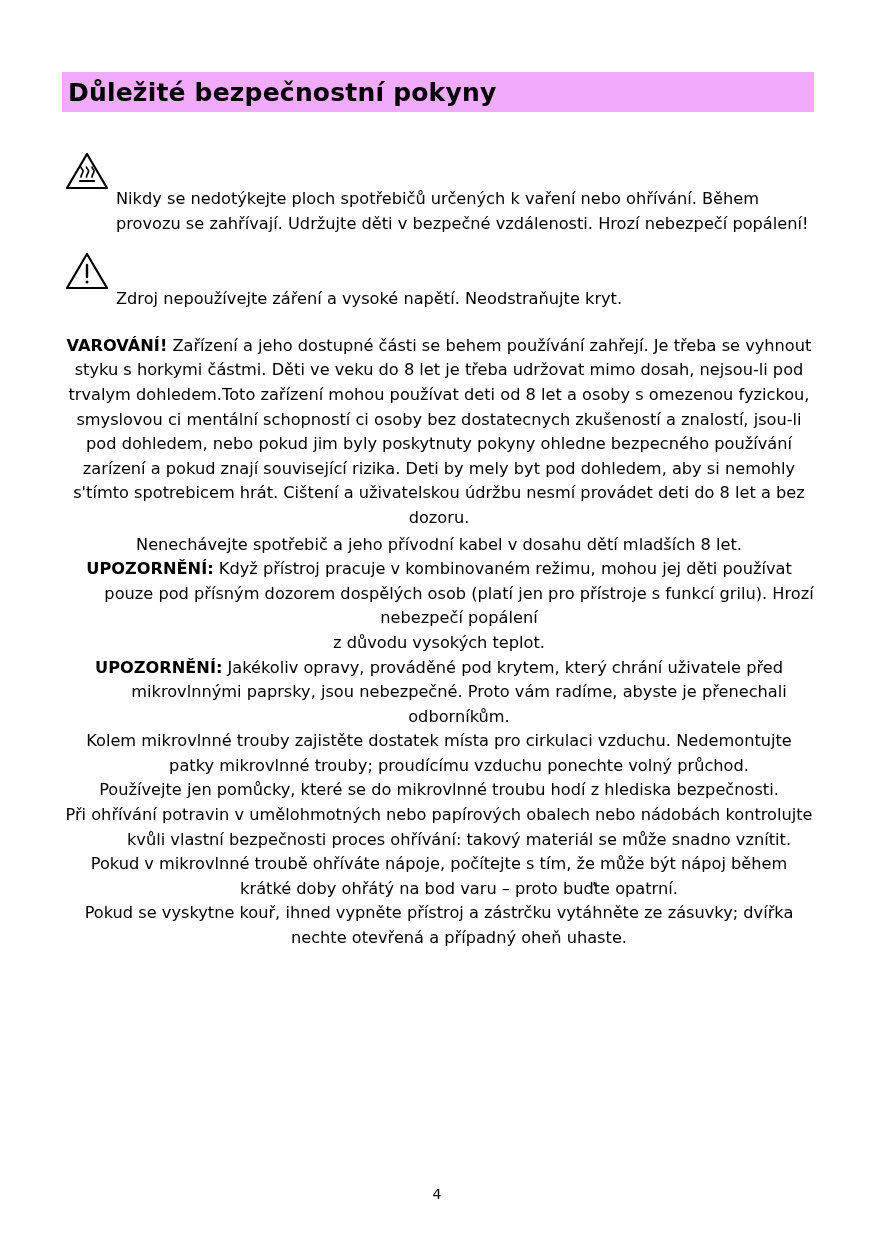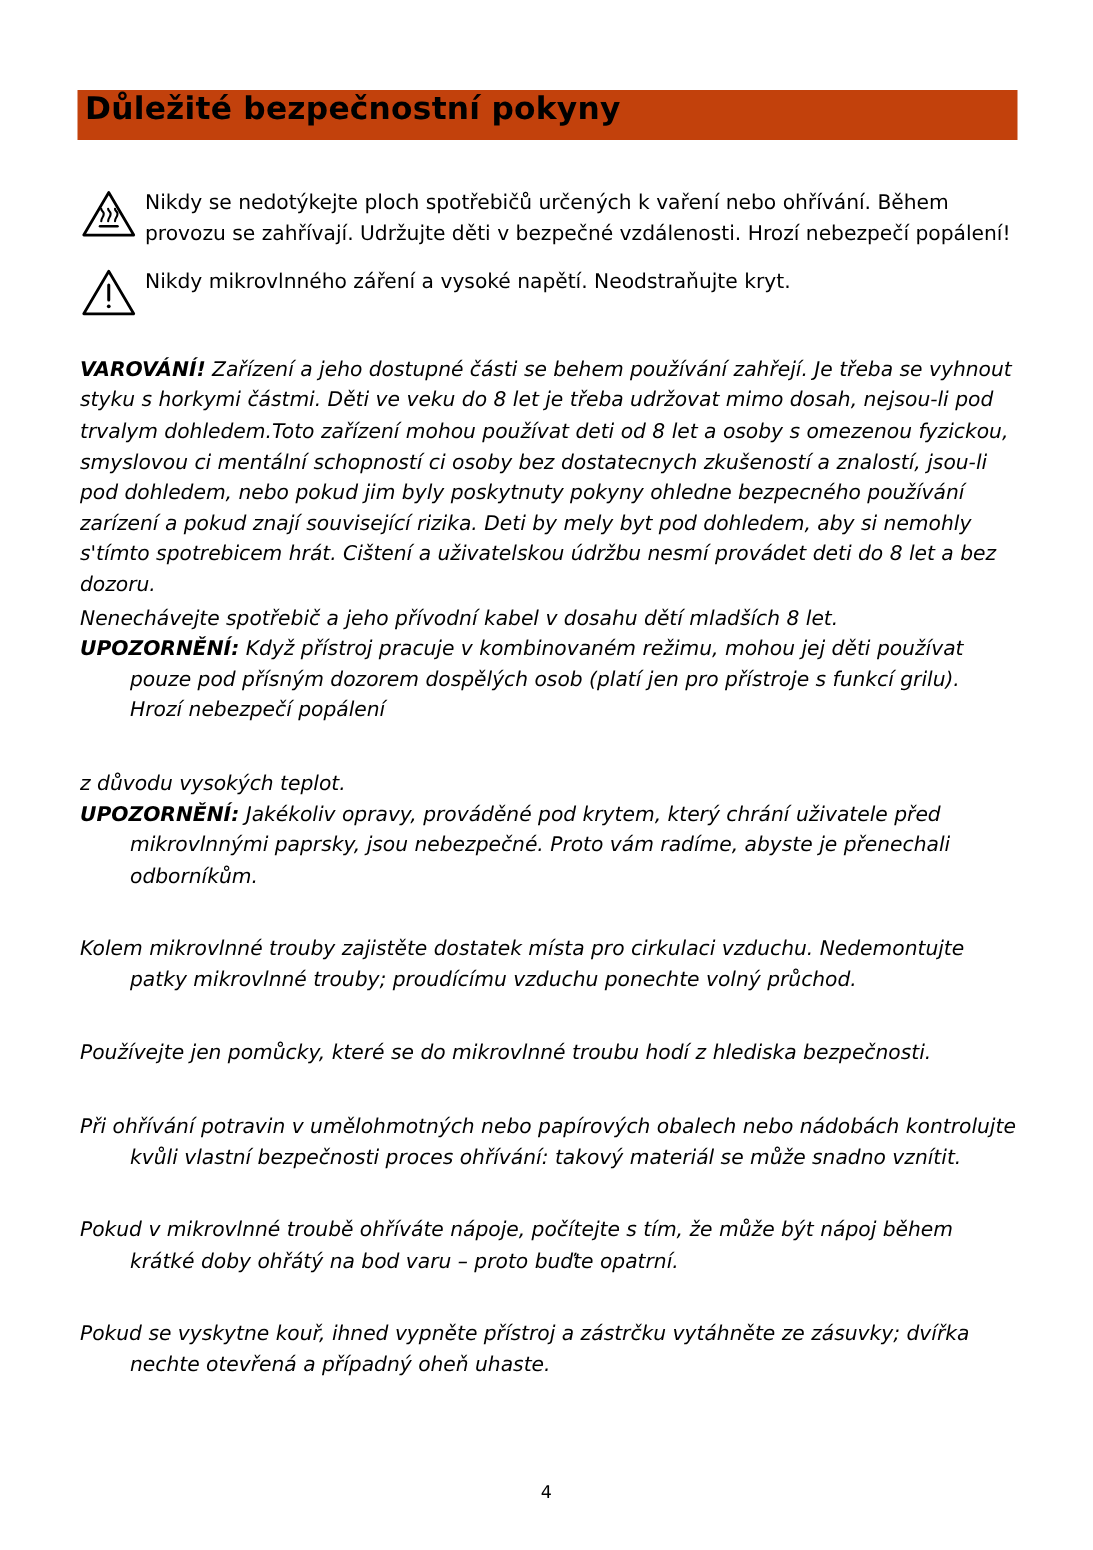--- a/index.html
+++ b/index.html
@@ -20,23 +20,23 @@
     left: 0; top: 0;
     width: 874px;
     height: 1240px;
   }
   .title-bar {
     position: absolute;
     left: 62px;
     top: 72px;
     width: 752px;
     height: 40px;
-    background: #c2410c;
+    background: #f0abfc;
     display: flex;
-    align-items: flex-start;
+    align-items: center;
   }
   .title-bar h1 {
     margin: 0;
     padding-left: 6px;
     font-size: 25px;
     font-weight: bold;
     letter-spacing: 0.2px;
     font-family: "DejaVu Sans", sans-serif;
   }
   .content {
@@ -53,37 +53,36 @@
     margin-bottom: 14px;
   }
   .warn-icon {
     flex: 0 0 auto;
     margin-right: 4px;
     margin-top: 1px;
   }
   .warn-text {
     flex: 1 1 auto;
     padding-left: 2px;
+    margin-top: 37px;
   }
   .para {
     margin-bottom: 0px;
-    text-align: left;
-    font-style: italic;
+    text-align: center;
   }
   .para-hang {
     padding-left: 40px;
     text-indent: -40px;
   }
   .para-hang-lbl {
     font-weight: bold;
   }
   .para-hang2 {
     padding-left: 40px;
     text-indent: -40px;
-    margin-top: 34px;
   }
   .bold {
     font-weight: bold;
   }
   .block-varovani {
     margin-top: 22px;
     margin-bottom: 2px;
   }
   .page-number {
     position: absolute;
@@ -120,21 +119,21 @@
     </div>
 
     <div class="warn-block">
       <span class="warn-icon">
         <svg width="46" height="40" viewBox="0 0 46 40" xmlns="http://www.w3.org/2000/svg">
           <path d="M23 3 L43 37 L3 37 Z" fill="#ffffff" stroke="#000000" stroke-width="2.2" stroke-linejoin="round"></path>
           <path d="M23 14 v12" stroke="#000000" stroke-width="2.4" stroke-linecap="round"></path>
           <circle cx="23" cy="31" r="1.5" fill="#000000"></circle>
         </svg>
       </span>
-      <span class="warn-text">Nikdy mikrovlnného záření a vysoké napětí. Neodstraňujte kryt.</span>
+      <span class="warn-text">Zdroj nepoužívejte záření a vysoké napětí. Neodstraňujte kryt.</span>
     </div>
 
     <div class="para block-varovani">
       <span class="bold">VAROVÁNÍ!</span><span> Zařízení a jeho dostupné části se behem používání zahřejí. Je třeba se vyhnout styku s horkymi částmi. Děti ve veku do 8 let je třeba udržovat mimo dosah, nejsou-li pod trvalym dohledem.Toto zařízení mohou používat deti od 8 let a osoby s omezenou fyzickou, smyslovou ci mentální schopností ci osoby bez dostatecnych zkušeností a znalostí, jsou-li pod dohledem, nebo pokud jim byly poskytnuty pokyny ohledne bezpecného používání zarízení a pokud znají související rizika. Deti by mely byt pod dohledem, aby si nemohly s'tímto spotrebicem hrát. Cištení a uživatelskou údržbu nesmí provádet deti do 8 let a bez dozoru.</span>
     </div>
 
     <div class="para">Nenechávejte spotřebič a jeho přívodní kabel v dosahu dětí mladších 8 let.</div>
 
     <div class="para para-hang">
       <span class="para-hang-lbl">UPOZORNĚNÍ:</span><span> Když přístroj pracuje v kombinovaném režimu, mohou jej děti používat pouze pod přísným dozorem dospělých osob (platí jen pro přístroje s funkcí grilu). Hrozí nebezpečí popálení</span>

